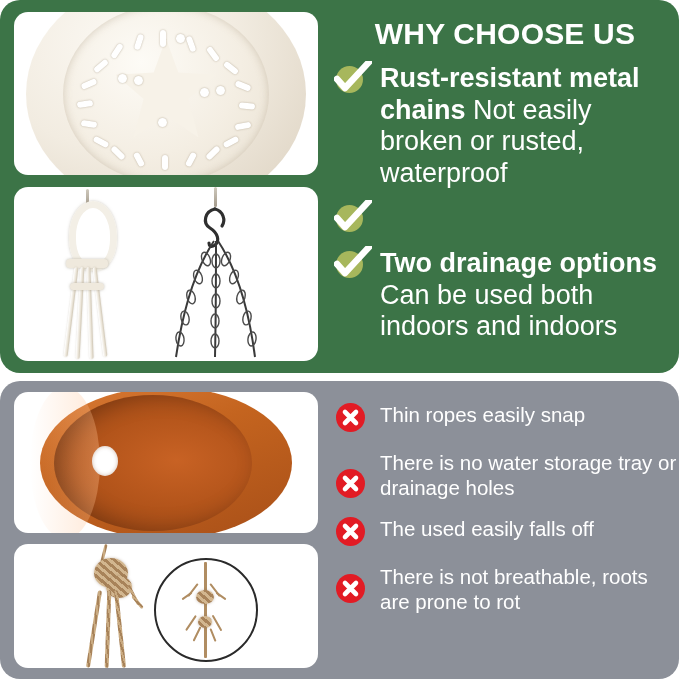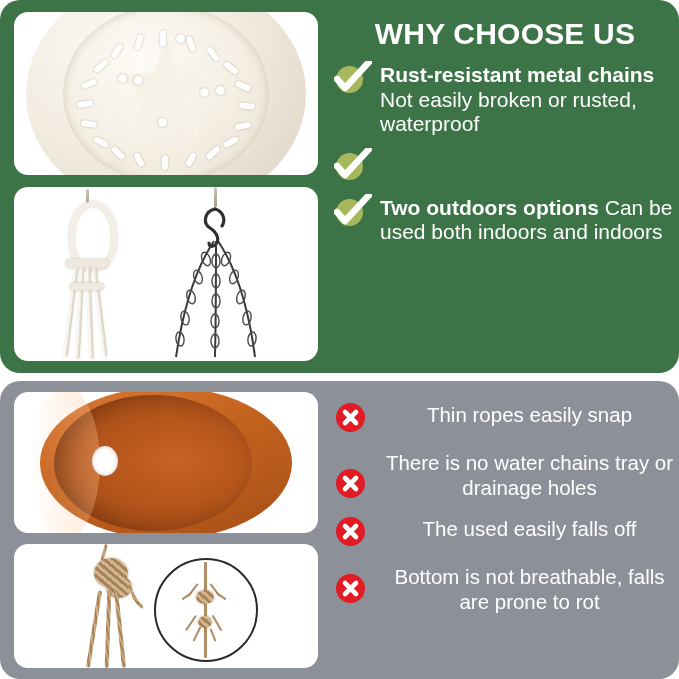--- a/index.html
+++ b/index.html
@@ -249,33 +249,33 @@
   #pros-list { top: 62px; }
   #cons-list { top: 19px; }
 
   .bullet {
     position: relative;
     display: flex;
     align-items: flex-start;
     margin-bottom: 10px;
   }
   #pros-list .bullet { margin-bottom: 12px; }
-  #cons-list .bullet { margin-bottom: 14px; text-align: center; }
+  #cons-list .bullet { margin-bottom: 14px; }
 
   .bullet-icon {
     flex: 0 0 auto;
     position: relative;
     width: 40px;
     height: 34px;
     margin-right: 6px;
   }
   .bullet-text {
     flex: 1 1 auto;
     color: #ffffff;
-    font-size: 21px;
+    font-size: 27px;
     line-height: 1.17;
     padding-top: 1px;
   }
   .bullet-text b {
     font-weight: bold;
   }
   #cons-list .bullet-text {
     font-size: 20.5px;
     line-height: 1.2;
     padding-top: 3px;
@@ -428,21 +428,21 @@
         </span>
       </div>
 
       <div class="bullet">
         <span class="bullet-icon">
           <span class="check-circle"></span>
           <svg class="check-mark" viewBox="0 0 38 32">
             <path d="M3 18 L11 27 L35 1" fill="none" stroke="#ffffff" stroke-width="6.5" stroke-linecap="round" stroke-linejoin="round"></path>
           </svg>
         </span>
-        <span class="bullet-text"><b>Two outdoors options</b><span> Can be used both indoors and indoors</span></span>
+        <span class="bullet-text"><b>Two drainage options</b><span> Can be used both indoors and indoors</span></span>
       </div>
 
     </div>
   </div>
 
   <div class="panel" id="cons-panel">
 
     <div class="photo-card" id="photo-pot">
       <div class="photo-inner">
         <div class="terra-outer"></div>
@@ -492,39 +492,39 @@
         <span class="bullet-text">Thin ropes easily snap</span>
       </div>
 
       <div class="bullet">
         <span class="bullet-icon" style="align-self:center;">
           <span class="x-circle" style="top:12px;"></span>
           <svg class="x-mark" viewBox="0 0 29 29" style="top:12px;">
             <path d="M9 9 L20 20 M20 9 L9 20" stroke="#ffffff" stroke-width="4.6" stroke-linecap="round"></path>
           </svg>
         </span>
-        <span class="bullet-text">There is no water chains tray or drainage holes</span>
+        <span class="bullet-text">There is no water storage tray or drainage holes</span>
       </div>
 
       <div class="bullet">
         <span class="bullet-icon">
           <span class="x-circle"></span>
           <svg class="x-mark" viewBox="0 0 29 29">
             <path d="M9 9 L20 20 M20 9 L9 20" stroke="#ffffff" stroke-width="4.6" stroke-linecap="round"></path>
           </svg>
         </span>
         <span class="bullet-text">The used easily falls off</span>
       </div>
 
       <div class="bullet">
         <span class="bullet-icon">
           <span class="x-circle" style="top:12px;"></span>
           <svg class="x-mark" viewBox="0 0 29 29" style="top:12px;">
             <path d="M9 9 L20 20 M20 9 L9 20" stroke="#ffffff" stroke-width="4.6" stroke-linecap="round"></path>
           </svg>
         </span>
-        <span class="bullet-text">Bottom is not breathable, falls are prone to rot</span>
+        <span class="bullet-text">There is not breathable, roots are prone to rot</span>
       </div>
 
     </div>
   </div>
 
 </div>
 
 </body></html>

